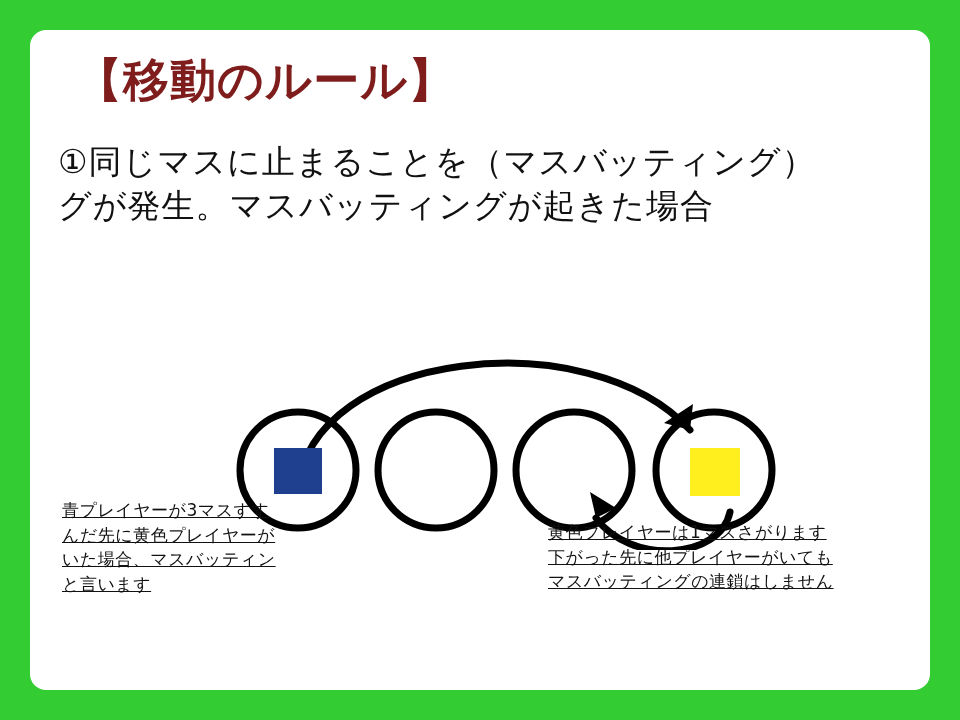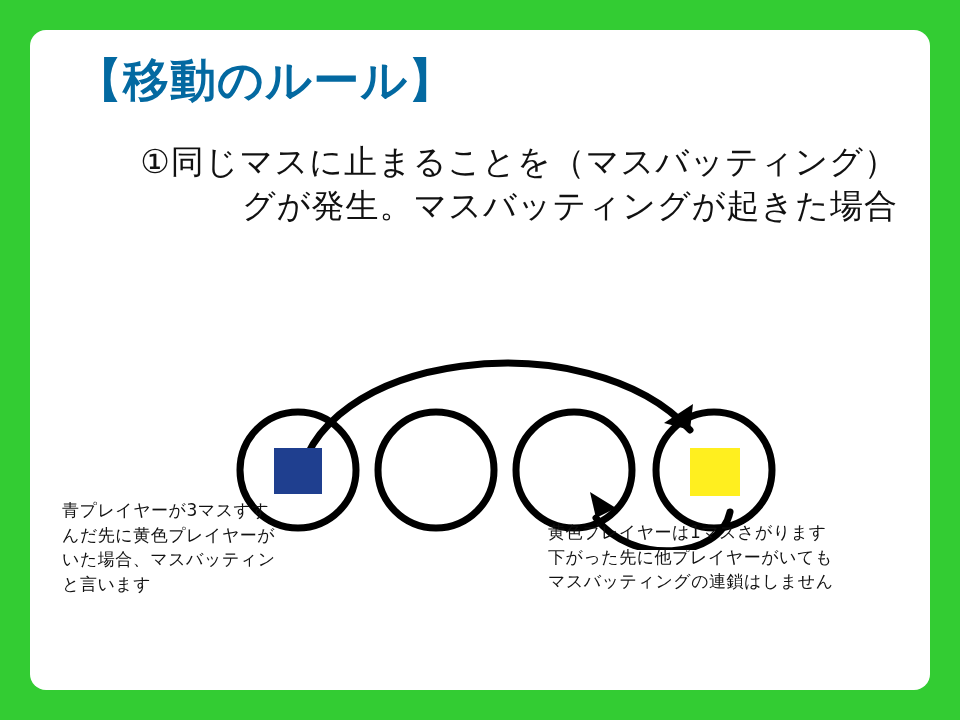--- a/index.html
+++ b/index.html
@@ -22,37 +22,36 @@
     background: #ffffff;
     border-radius: 16px;
     box-sizing: border-box;
   }
   .title {
     position: absolute;
     left: 46px;
     top: 20px;
     font-size: 46px;
     font-weight: bold;
-    color: #0369a1;
+    color: #7f1d1d;
     letter-spacing: 1px;
     white-space: nowrap;
   }
   .body-text {
     position: absolute;
     left: 28px;
     top: 110px;
     width: 840px;
     font-size: 33px;
     line-height: 1.32;
     color: #111111;
     letter-spacing: 1px;
   }
   .body-text div {
     white-space: nowrap;
-    text-align: right;
   }
   .diagram {
     position: absolute;
     left: 0;
     top: 250px;
     width: 900px;
     height: 270px;
   }
   .caption {
     position: absolute;
@@ -67,20 +66,21 @@
     width: 300px;
   }
   .caption-right {
     left: 470px;
     top: 490px;
     width: 400px;
     margin-left: 48px;
   }
   .caption div {
     white-space: nowrap;
+    text-decoration: underline;
   }
 </style>
 </head>
 <body>
 
 <div class="slide">
 
   <div class="title">【移動のルール】</div>
 
   <div class="body-text">

